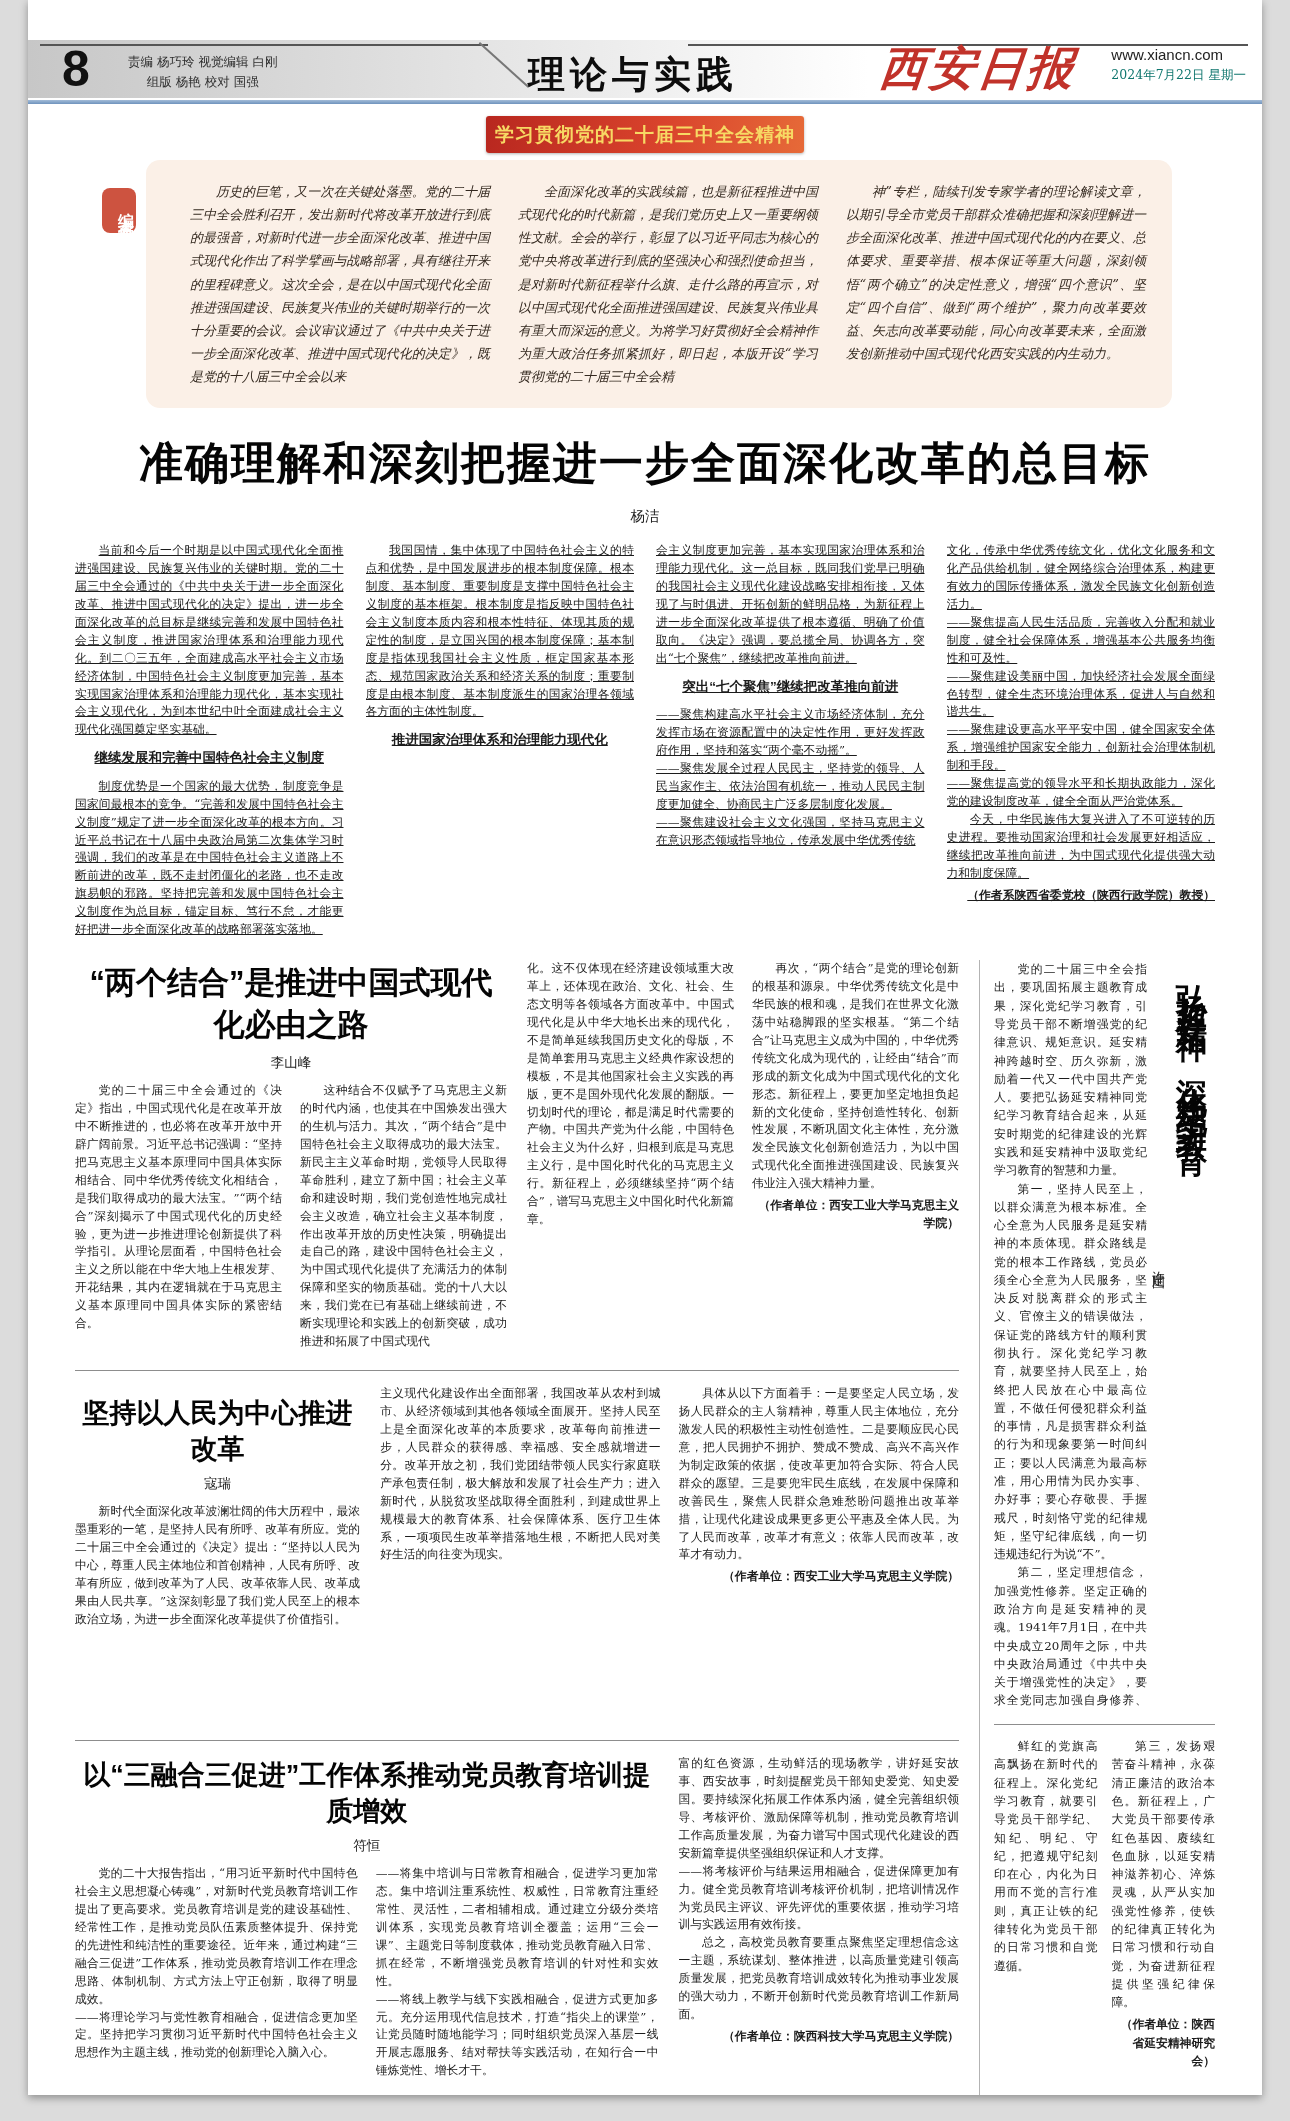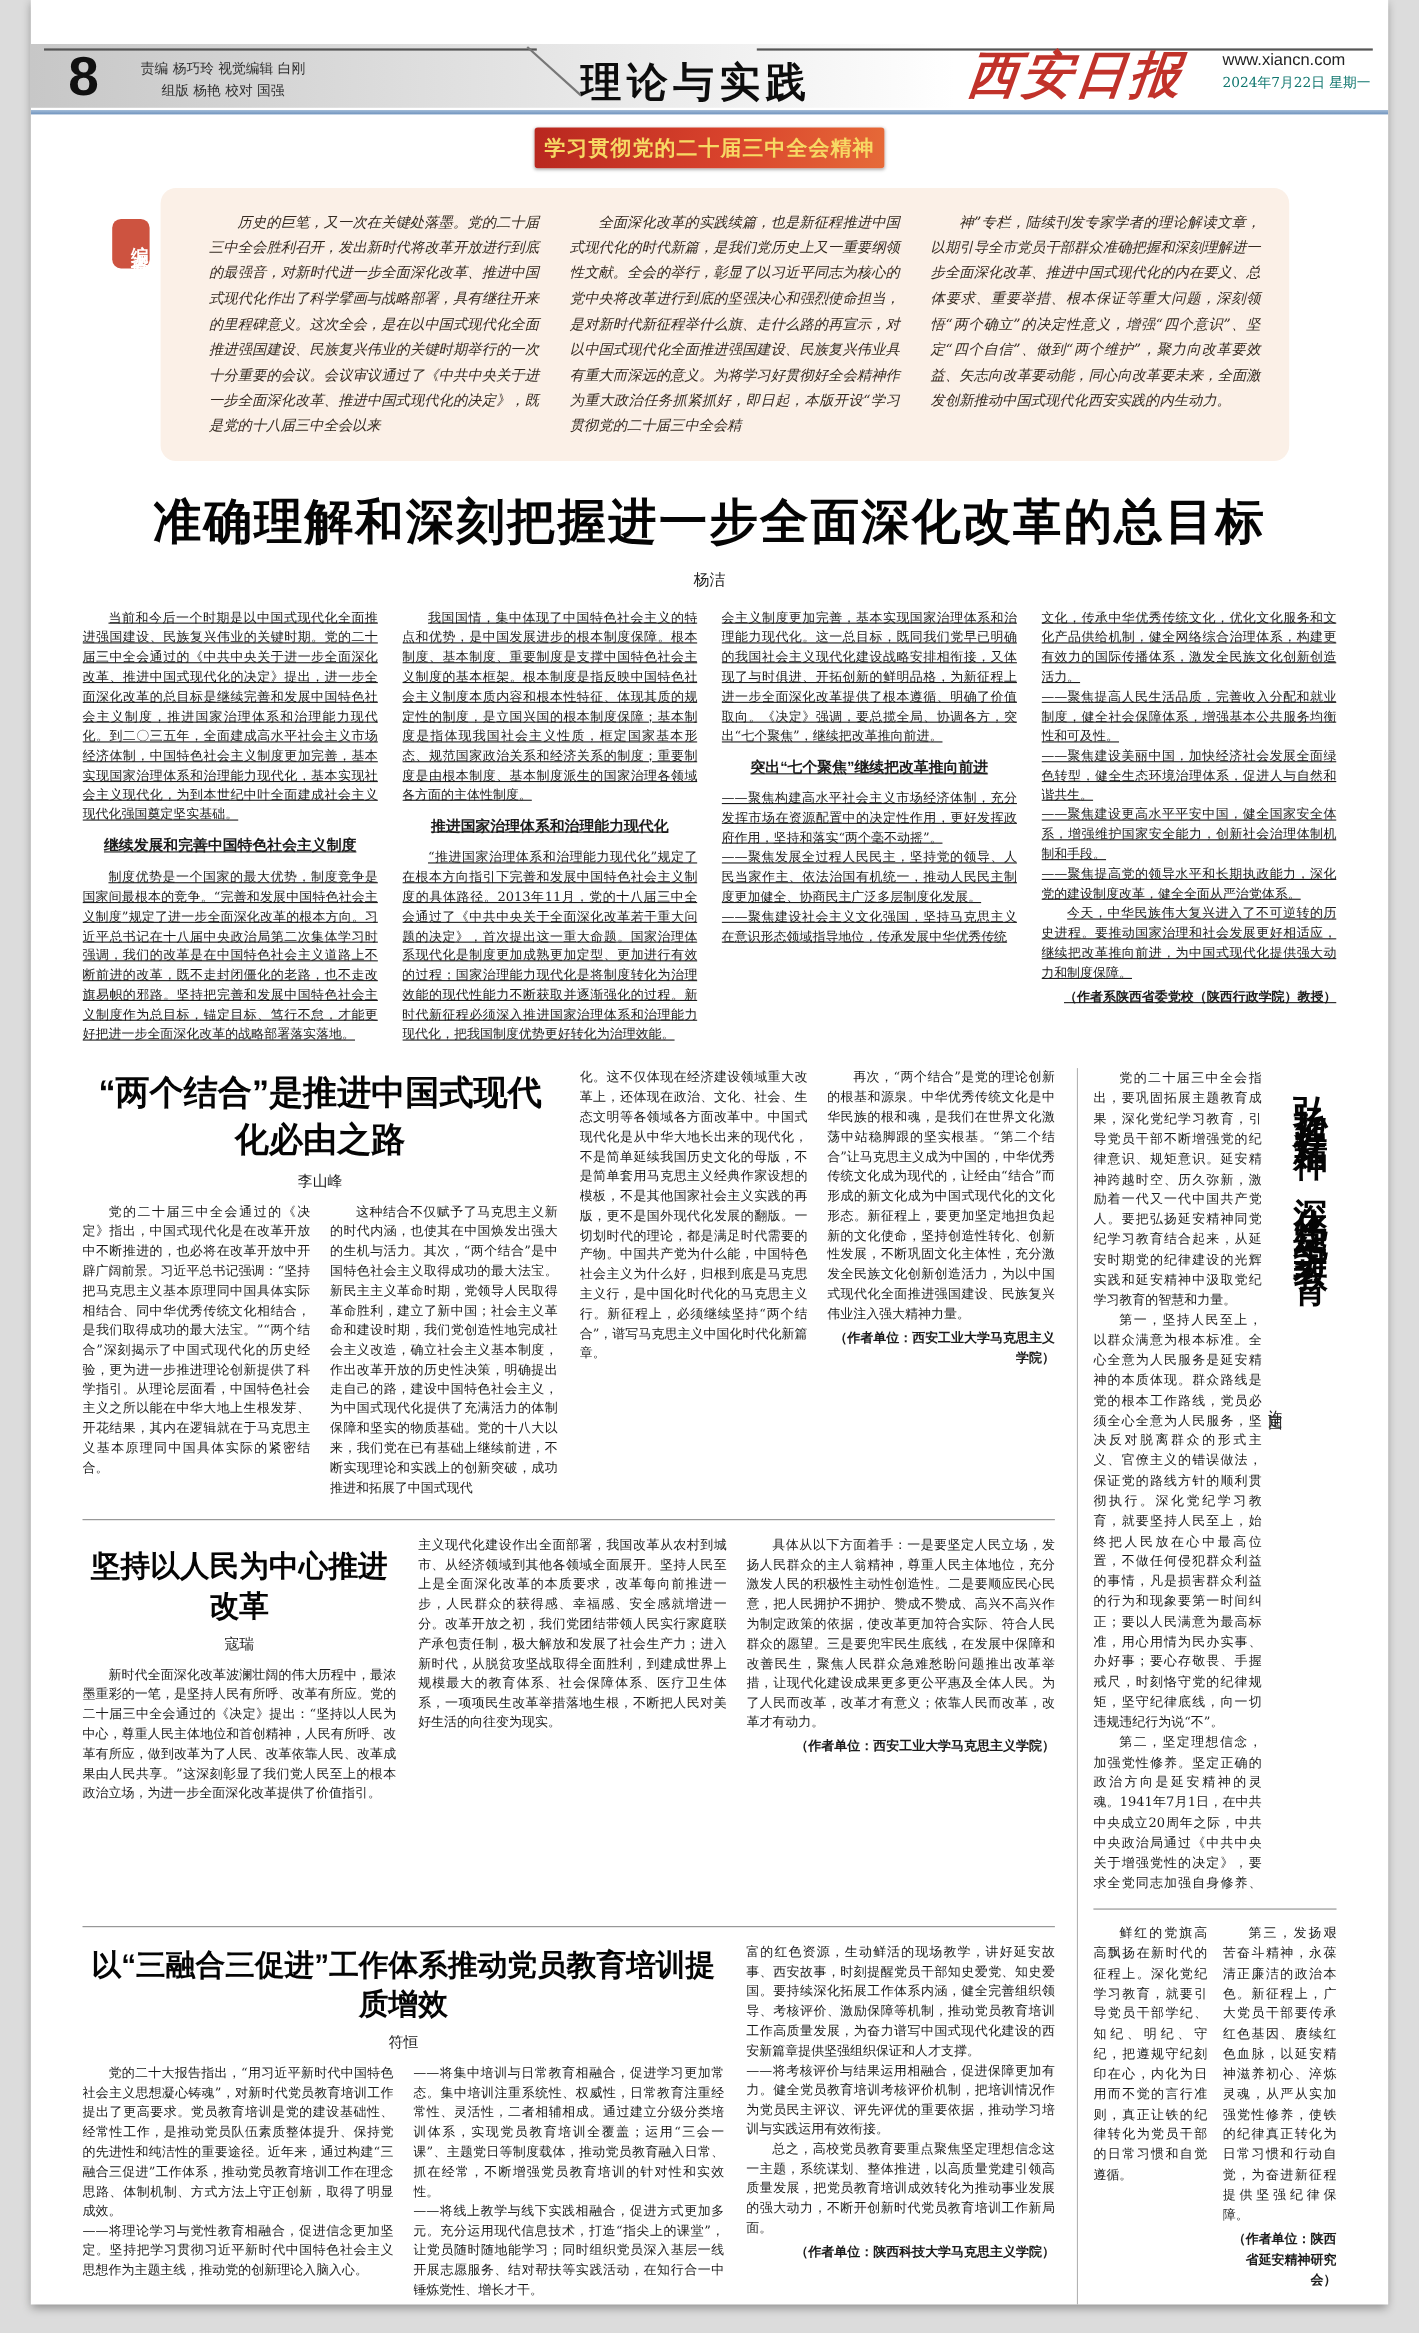--- a/index.html
+++ b/index.html
@@ -30,21 +30,21 @@
 
   
   .banner { width:318px; height:37px; margin:12px auto 0; border-radius:3px;
             background:linear-gradient(100deg,#b8271f,#d9432c 55%,#e66a38);
             display:flex; align-items:center; justify-content:center;
             box-shadow:0 1px 3px rgba(0,0,0,.3); }
   .banner span { font-family:"Liberation Sans",sans-serif; font-size:19px; font-weight:bold;
                  color:#f7d964; letter-spacing:1px; }
 
   
-  .note-wrap { position:relative; margin:18px 90px 0;padding-left:28px; }
+  .note-wrap { position:relative; margin:7px 90px 0;padding-left:28px; }
   .note-box { background:#fbf0e7; border-radius:14px; padding:20px 26px 20px 44px; }
   .note-cols { column-count:3; column-gap:28px; font-size:13px; line-height:1.78; font-style:italic;
                text-align:justify; color:#33281f; }
   .note-cols p { text-indent:2em; }
   .note-tab { position:absolute; left:-16px; top:28px; width:34px; background:#cd5340; color:#fff;
               border-radius:8px; padding:12px 0; writing-mode:vertical-rl; text-orientation:upright;
               font-family:"Liberation Sans",sans-serif; font-size:16px; font-weight:bold;
               letter-spacing:7px; text-align:center; margin-left:0; display:flex; justify-content:center; }
 
   
@@ -143,21 +143,20 @@
     <div class="a1-by">杨洁</div>
     <div class="a1-cols">
       <div class="col">
         <p>当前和今后一个时期是以中国式现代化全面推进强国建设、民族复兴伟业的关键时期。党的二十届三中全会通过的《中共中央关于进一步全面深化改革、推进中国式现代化的决定》提出，进一步全面深化改革的总目标是继续完善和发展中国特色社会主义制度，推进国家治理体系和治理能力现代化。到二〇三五年，全面建成高水平社会主义市场经济体制，中国特色社会主义制度更加完善，基本实现国家治理体系和治理能力现代化，基本实现社会主义现代化，为到本世纪中叶全面建成社会主义现代化强国奠定坚实基础。</p>
         <p class="subhead">继续发展和完善中国特色社会主义制度</p>
         <p>制度优势是一个国家的最大优势，制度竞争是国家间最根本的竞争。“完善和发展中国特色社会主义制度”规定了进一步全面深化改革的根本方向。习近平总书记在十八届中央政治局第二次集体学习时强调，我们的改革是在中国特色社会主义道路上不断前进的改革，既不走封闭僵化的老路，也不走改旗易帜的邪路。坚持把完善和发展中国特色社会主义制度作为总目标，锚定目标、笃行不怠，才能更好把进一步全面深化改革的战略部署落实落地。</p>
       </div>
       <div class="col">
         <p>我国国情，集中体现了中国特色社会主义的特点和优势，是中国发展进步的根本制度保障。根本制度、基本制度、重要制度是支撑中国特色社会主义制度的基本框架。根本制度是指反映中国特色社会主义制度本质内容和根本性特征、体现其质的规定性的制度，是立国兴国的根本制度保障；基本制度是指体现我国社会主义性质，框定国家基本形态、规范国家政治关系和经济关系的制度；重要制度是由根本制度、基本制度派生的国家治理各领域各方面的主体性制度。</p>
         <p class="subhead">推进国家治理体系和治理能力现代化</p>
-        <p>“推进国家治理体系和治理能力现代化”规定了在根本方向指引下完善和发展中国特色社会主义制度的具体路径。2013年11月，党的十八届三中全会通过了《中共中央关于全面深化改革若干重大问题的决定》，首次提出这一重大命题。国家治理体系现代化是制度更加成熟更加定型、更加进行有效的过程；国家治理能力现代化是将制度转化为治理效能的现代性能力不断获取并逐渐强化的过程。新时代新征程必须深入推进国家治理体系和治理能力现代化，把我国制度优势更好转化为治理效能。</p>
       </div>
       <div class="col">
         <p style="text-indent:0">会主义制度更加完善，基本实现国家治理体系和治理能力现代化。这一总目标，既同我们党早已明确的我国社会主义现代化建设战略安排相衔接，又体现了与时俱进、开拓创新的鲜明品格，为新征程上进一步全面深化改革提供了根本遵循、明确了价值取向。《决定》强调，要总揽全局、协调各方，突出“七个聚焦”，继续把改革推向前进。</p>
         <p class="subhead">突出“七个聚焦”继续把改革推向前进</p>
         <p class="bullet">——聚焦构建高水平社会主义市场经济体制，充分发挥市场在资源配置中的决定性作用，更好发挥政府作用，坚持和落实“两个毫不动摇”。</p>
         <p class="bullet">——聚焦发展全过程人民民主，坚持党的领导、人民当家作主、依法治国有机统一，推动人民民主制度更加健全、协商民主广泛多层制度化发展。</p>
         <p class="bullet">——聚焦建设社会主义文化强国，坚持马克思主义在意识形态领域指导地位，传承发展中华优秀传统</p>
       </div>
       <div class="col">
         <p style="text-indent:0">文化，传承中华优秀传统文化，优化文化服务和文化产品供给机制，健全网络综合治理体系，构建更有效力的国际传播体系，激发全民族文化创新创造活力。</p>

